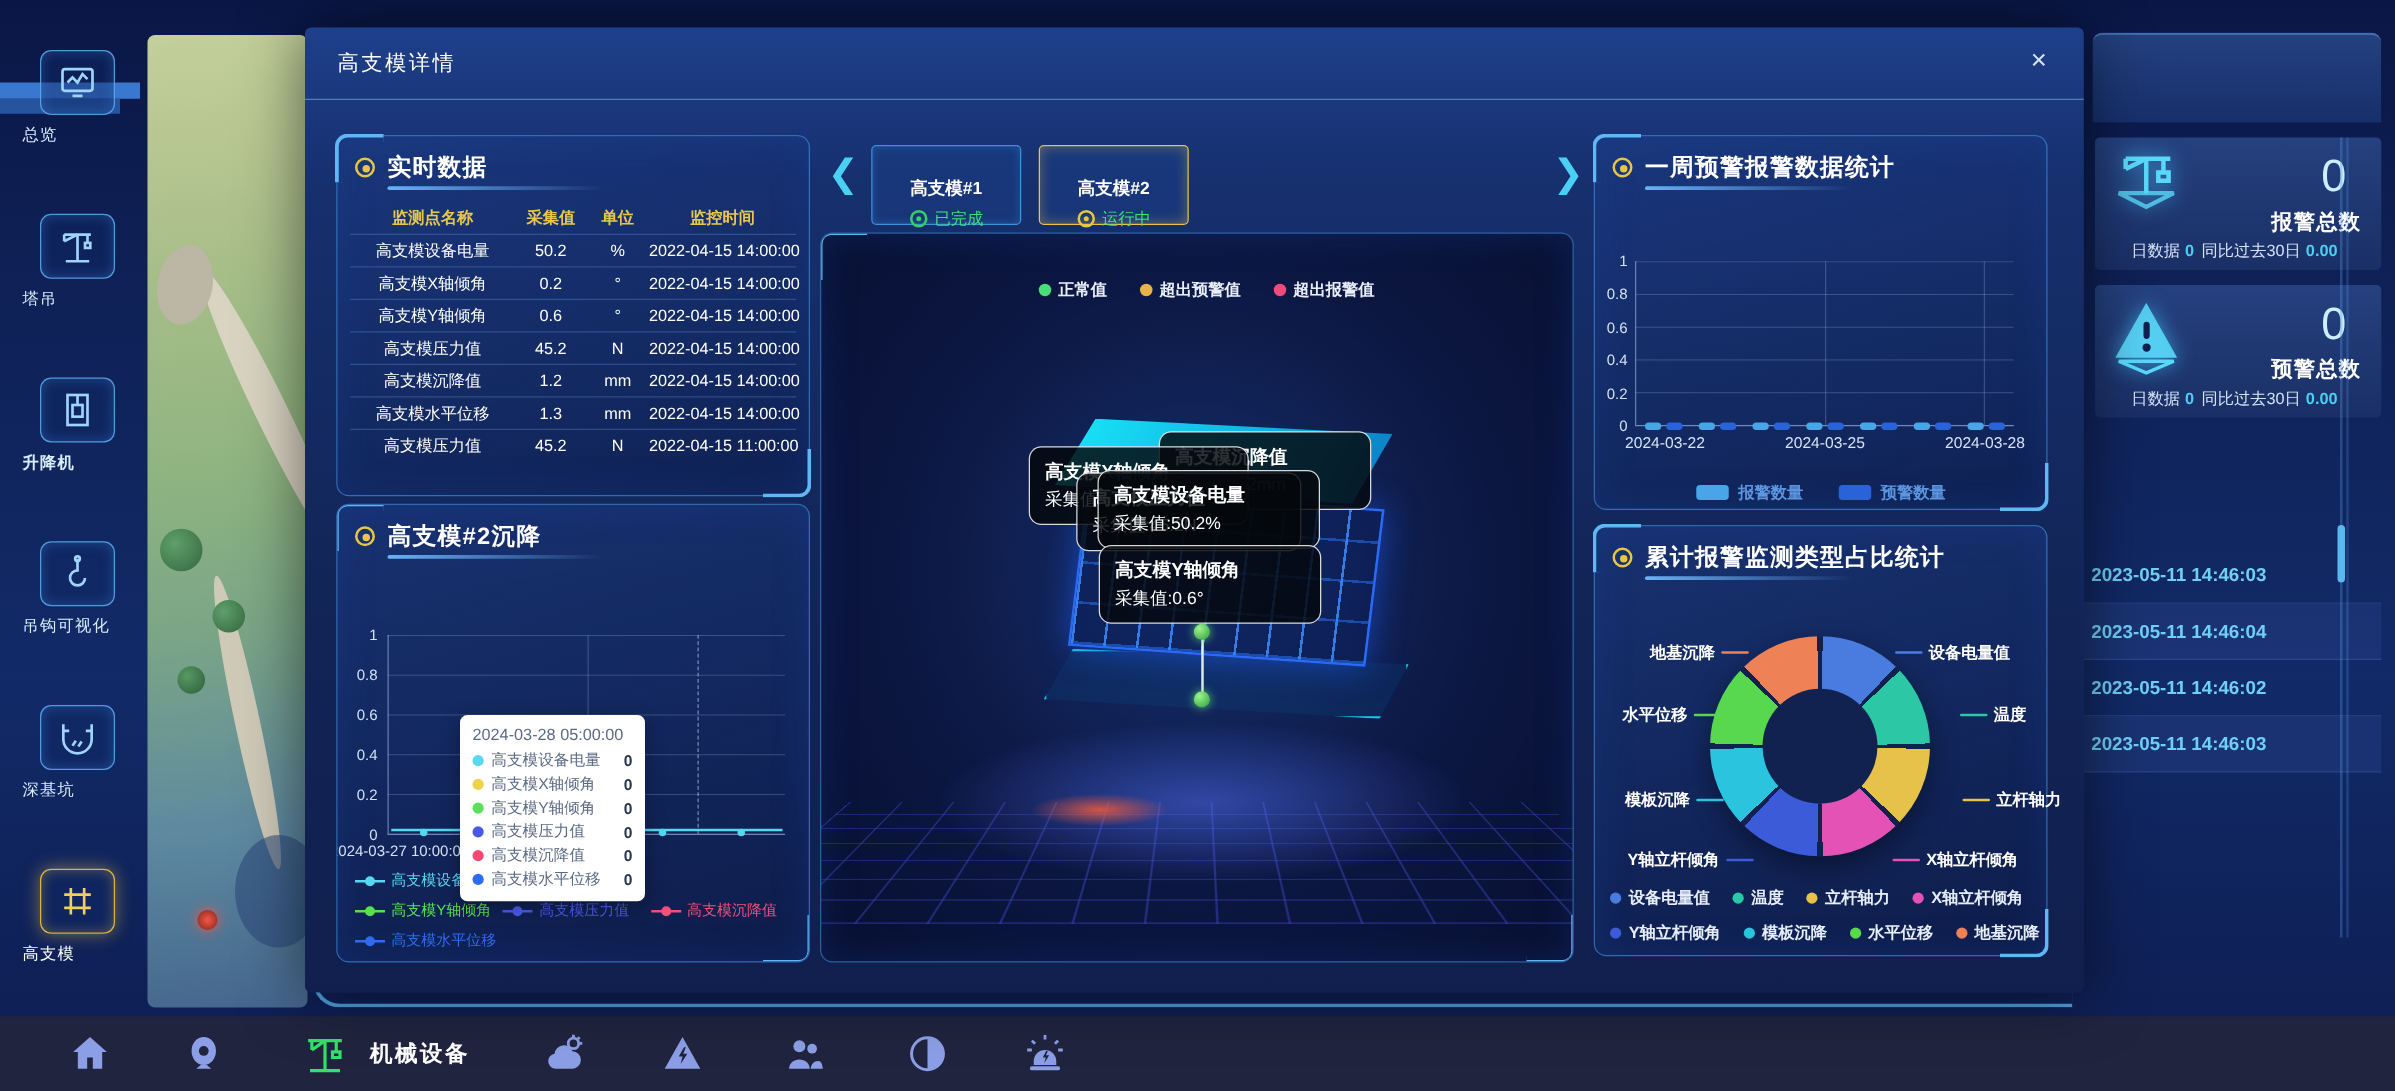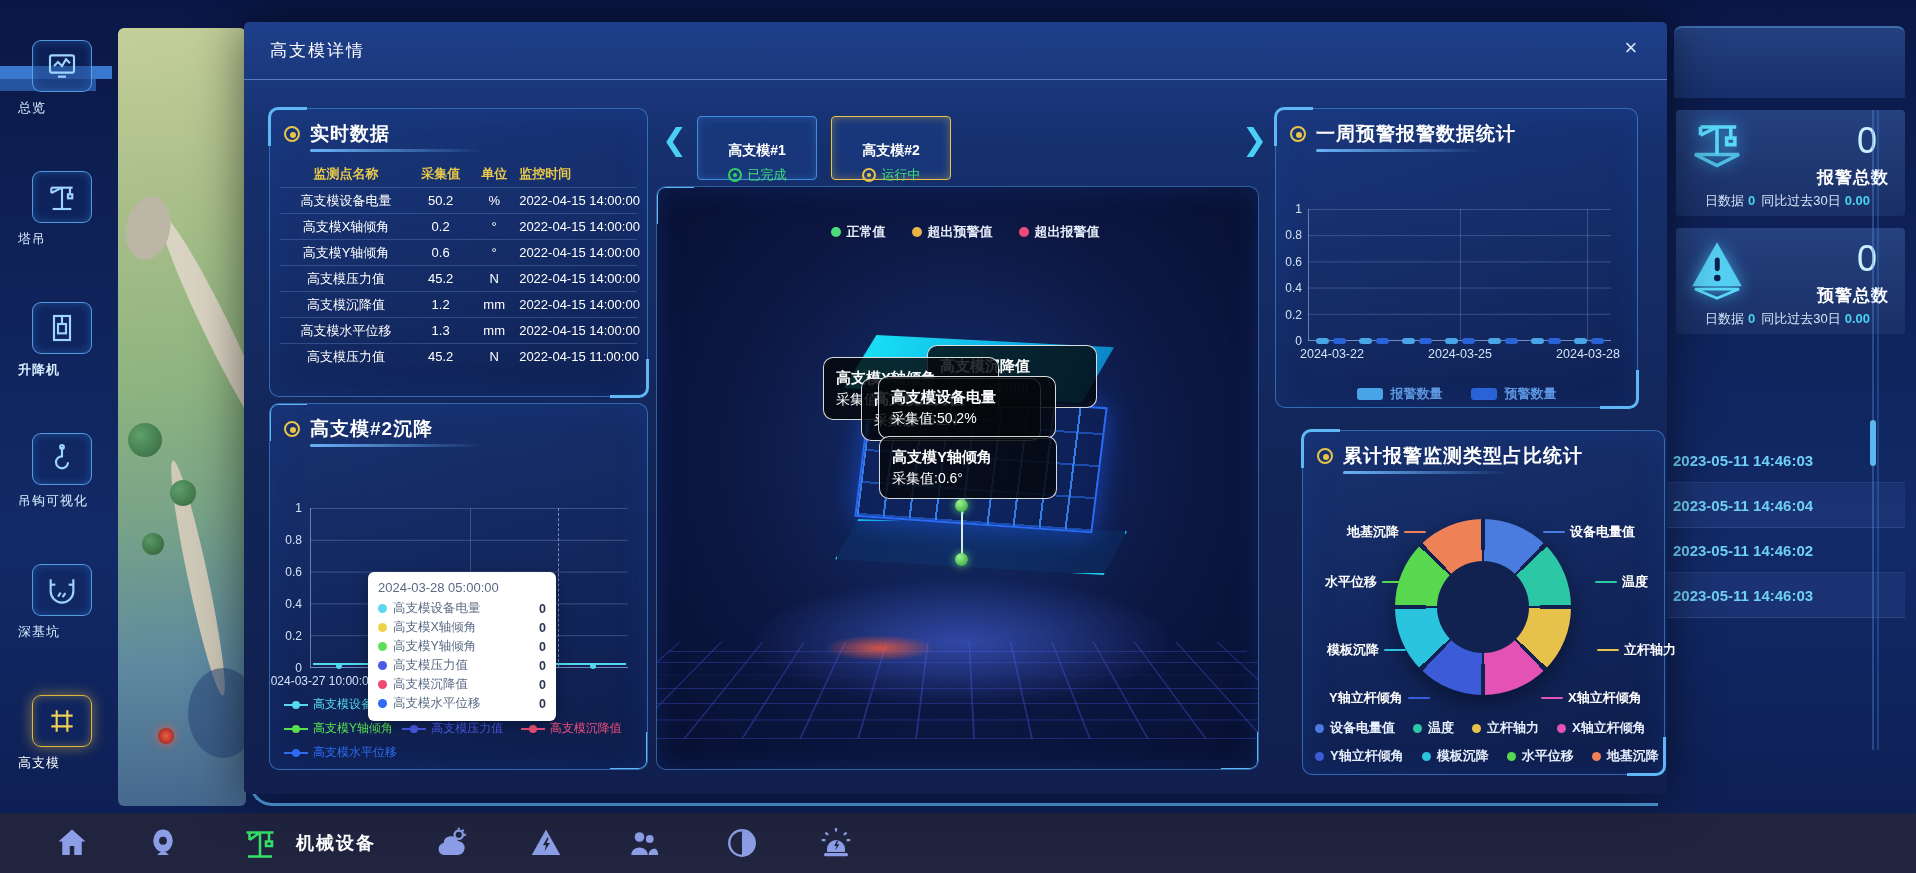--- a/index.html
+++ b/index.html
@@ -77,21 +77,21 @@
   
   .p-realtime{left:25px;top:86px;width:379px;height:289px;}
   .rt-table{position:absolute;left:10px;right:10px;top:52px;}
   .rt-head,.rt-row{display:flex;align-items:center;height:26px;font-size:13px;}
   .rt-head span{color:#e8c84a;font-weight:bold;}
   .rt-row{border-top:1px solid rgba(120,170,240,.28);color:#fff;}
   .rt-row span{color:#fff;}
   .c1{width:37%;text-align:center;}
   .c2{width:16%;text-align:center;}
   .c3{width:14%;text-align:center;}
-  .c4{width:33%;text-align:left;white-space:nowrap;}
+  .c4{width:33%;text-align:center;white-space:nowrap;}
   
   .p-sink{left:25px;top:381px;width:379px;height:367px;overflow:hidden;}
   .sink-plot{position:absolute;left:40px;top:104px;width:318px;height:160px;
     border-left:1px solid rgba(145,170,220,.65);border-bottom:1px solid rgba(145,170,220,.65);
     background-image:linear-gradient(rgba(150,170,220,.30) 1px,transparent 1px);background-size:100% 20%;}
   .sink-vline{position:absolute;left:50%;top:0;bottom:0;width:1px;background:rgba(150,170,220,.3);}
   .sink-pointer{position:absolute;left:78%;top:0;bottom:0;width:0;border-left:1px dashed rgba(210,220,245,.55);}
   .sink-series{position:absolute;left:2px;right:2px;bottom:2px;height:2px;background:#53d8f0;}
   .sink-dot{position:absolute;bottom:-2px;width:6px;height:6px;border-radius:50%;background:#53d8f0;}
   .yticks{position:absolute;display:flex;flex-direction:column;justify-content:space-between;text-align:right;
@@ -102,21 +102,21 @@
     row-gap:7px;font-size:12px;}
   .lg-item{display:flex;align-items:center;gap:5px;cursor:pointer;white-space:nowrap;}
   .lg-line{position:relative;width:24px;height:2px;flex:0 0 auto;}
   .lg-line::after{content:"";position:absolute;left:8px;top:-3px;width:8px;height:8px;border-radius:50%;background:inherit;}
   .sink-legend .lg-item:nth-child(1){grid-area:1/1;}
   .sink-legend .lg-item:nth-child(2){grid-area:1/2;}
   .sink-legend .lg-item:nth-child(3){grid-area:2/1;}
   .sink-legend .lg-item:nth-child(4){grid-area:2/2;}
   .sink-legend .lg-item:nth-child(5){grid-area:2/3;}
   .sink-legend .lg-item:nth-child(6){grid-area:3/1;}
-  .wtooltip{position:absolute;left:98px;top:168px;width:188px;background:#fff;border-radius:6px;
+  .wtooltip{position:absolute;left:98px;top:168px;width:148px;background:#fff;border-radius:6px;
     box-shadow:0 4px 16px rgba(0,0,0,.3);padding:8px 10px;z-index:6;}
   .wt-title{font-size:13px;color:#5a6a85;margin-bottom:4px;white-space:nowrap;}
   .wt-row{display:flex;align-items:center;gap:6px;font-size:12.5px;color:#5a6a85;height:19px;}
   .wt-dot{width:9px;height:9px;border-radius:50%;flex:0 0 auto;}
   .wt-val{margin-left:auto;font-weight:bold;color:#2a3550;}
   
   .nav-arrow{position:absolute;font-size:30px;color:#4ad0f5;cursor:pointer;z-index:12;font-weight:bold;}
   .arrow-left{left:418px;top:100px;}
   .arrow-right{left:998px;top:100px;}
   .tab-card{position:absolute;top:94px;width:120px;height:64px;border:1px solid #3f8fe0;border-radius:4px;
@@ -177,21 +177,21 @@
   .week-yticks{left:2px;top:93px;width:24px;height:146px;}
   .week-bars{position:absolute;left:0;right:0;bottom:-4px;display:flex;justify-content:space-around;}
   .bar-pair{display:flex;gap:4px;}
   .wbar{width:13px;height:6px;border-radius:3px;}
   .week-xlabels{position:absolute;left:24px;width:320px;top:238px;display:flex;justify-content:space-between;
     font-size:12.5px;color:#d5e2f5;}
   .week-legend{position:absolute;left:0;right:0;top:276px;display:flex;justify-content:center;gap:28px;}
   .wl-item{display:flex;align-items:center;gap:8px;font-size:13px;color:#5c96e0;font-weight:bold;cursor:pointer;}
   .wl-swatch{width:26px;height:12px;border-radius:3px;}
   
-  .p-donut{left:1031px;top:408px;width:363px;height:345px;margin-left:27px;}
+  .p-donut{left:1031px;top:398px;width:363px;height:345px;}
   .donut{position:absolute;left:92px;top:88px;width:176px;height:176px;border-radius:50%;
     box-shadow:0 8px 22px rgba(0,0,0,.4);cursor:pointer;}
   .donut-hole{position:absolute;left:42px;top:42px;width:92px;height:92px;border-radius:50%;background:#122250;}
   .callout{position:absolute;display:flex;align-items:center;gap:5px;font-size:13px;font-weight:bold;color:#fff;
     white-space:nowrap;z-index:2;}
   .co-line{width:22px;height:2px;flex:0 0 auto;border-radius:1px;}
   .co-s0{left:240px;top:92px;}
   .co-s1{left:292px;top:142px;}
   .co-s2{left:294px;top:210px;}
   .co-s3{left:238px;top:258px;}

